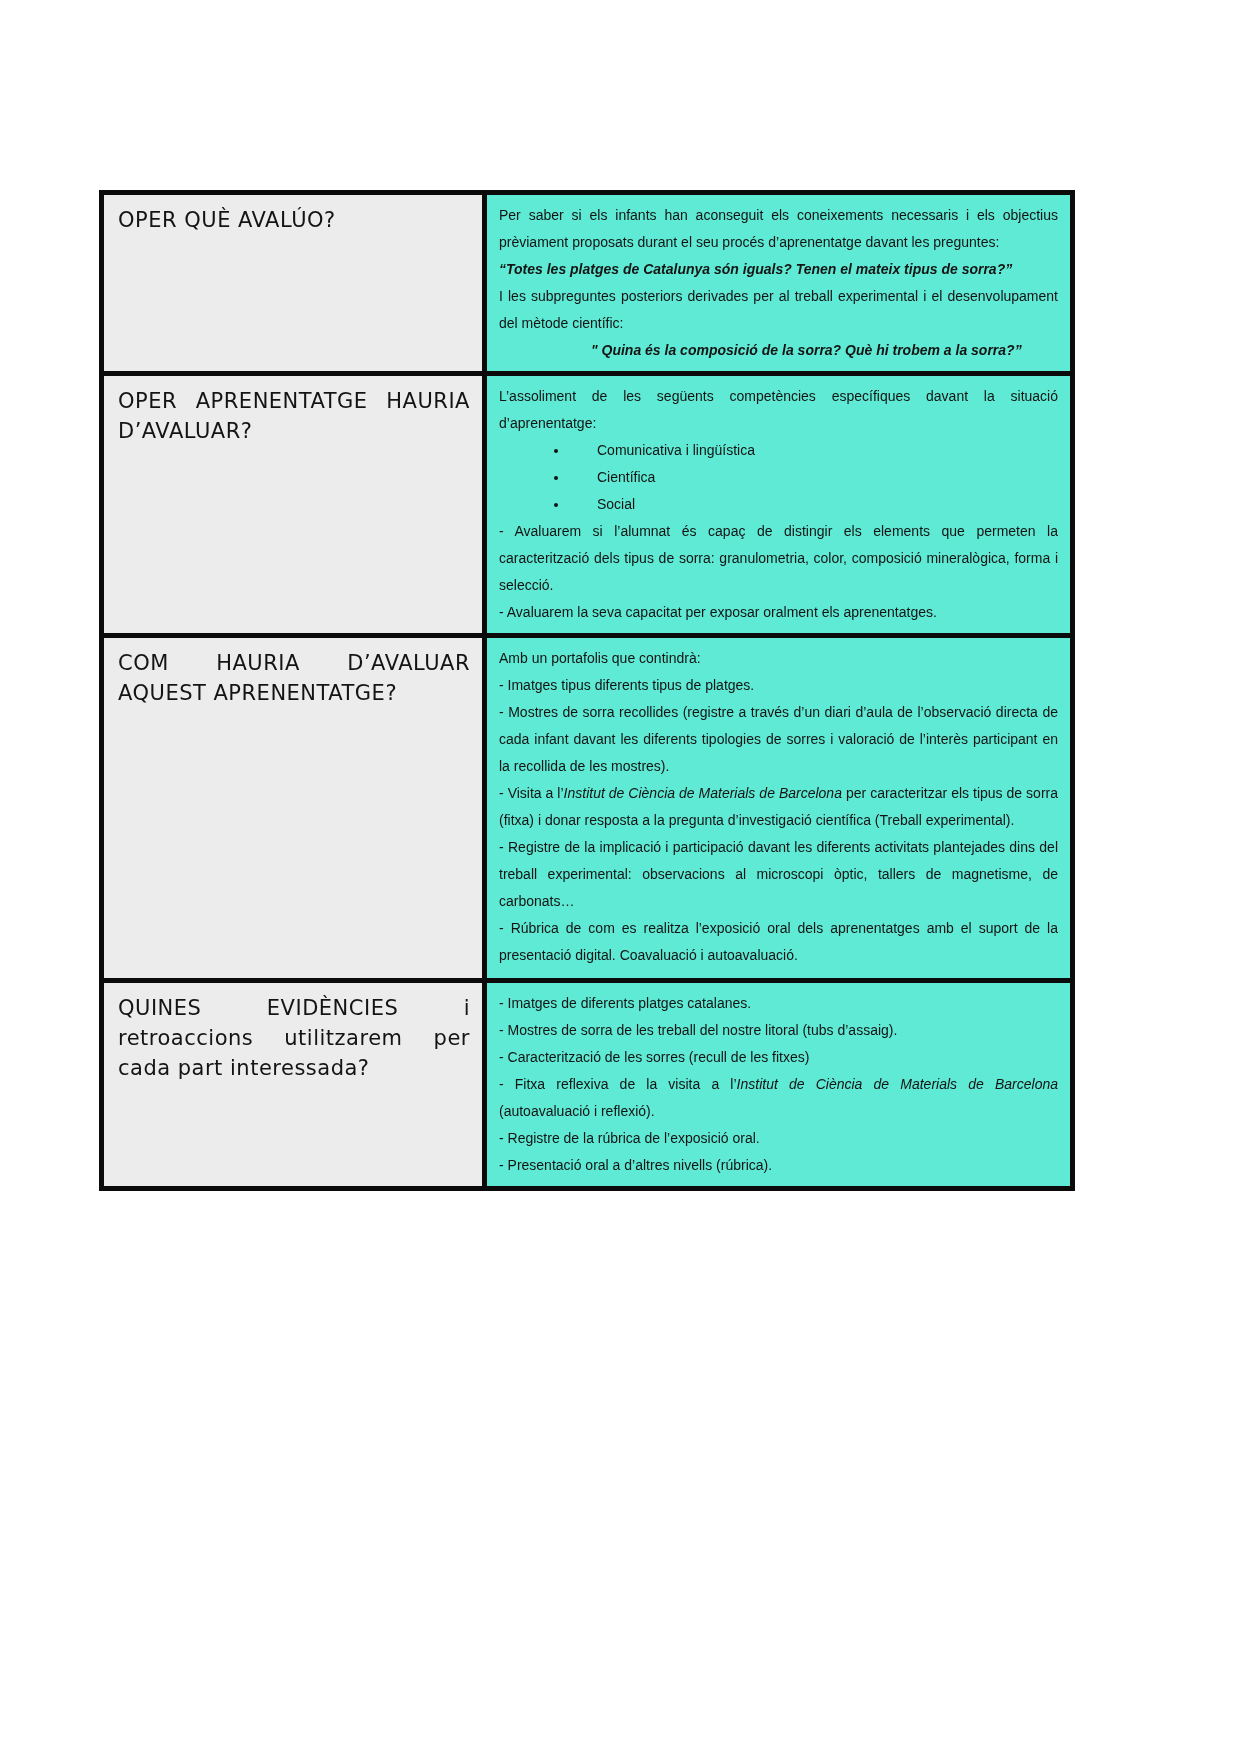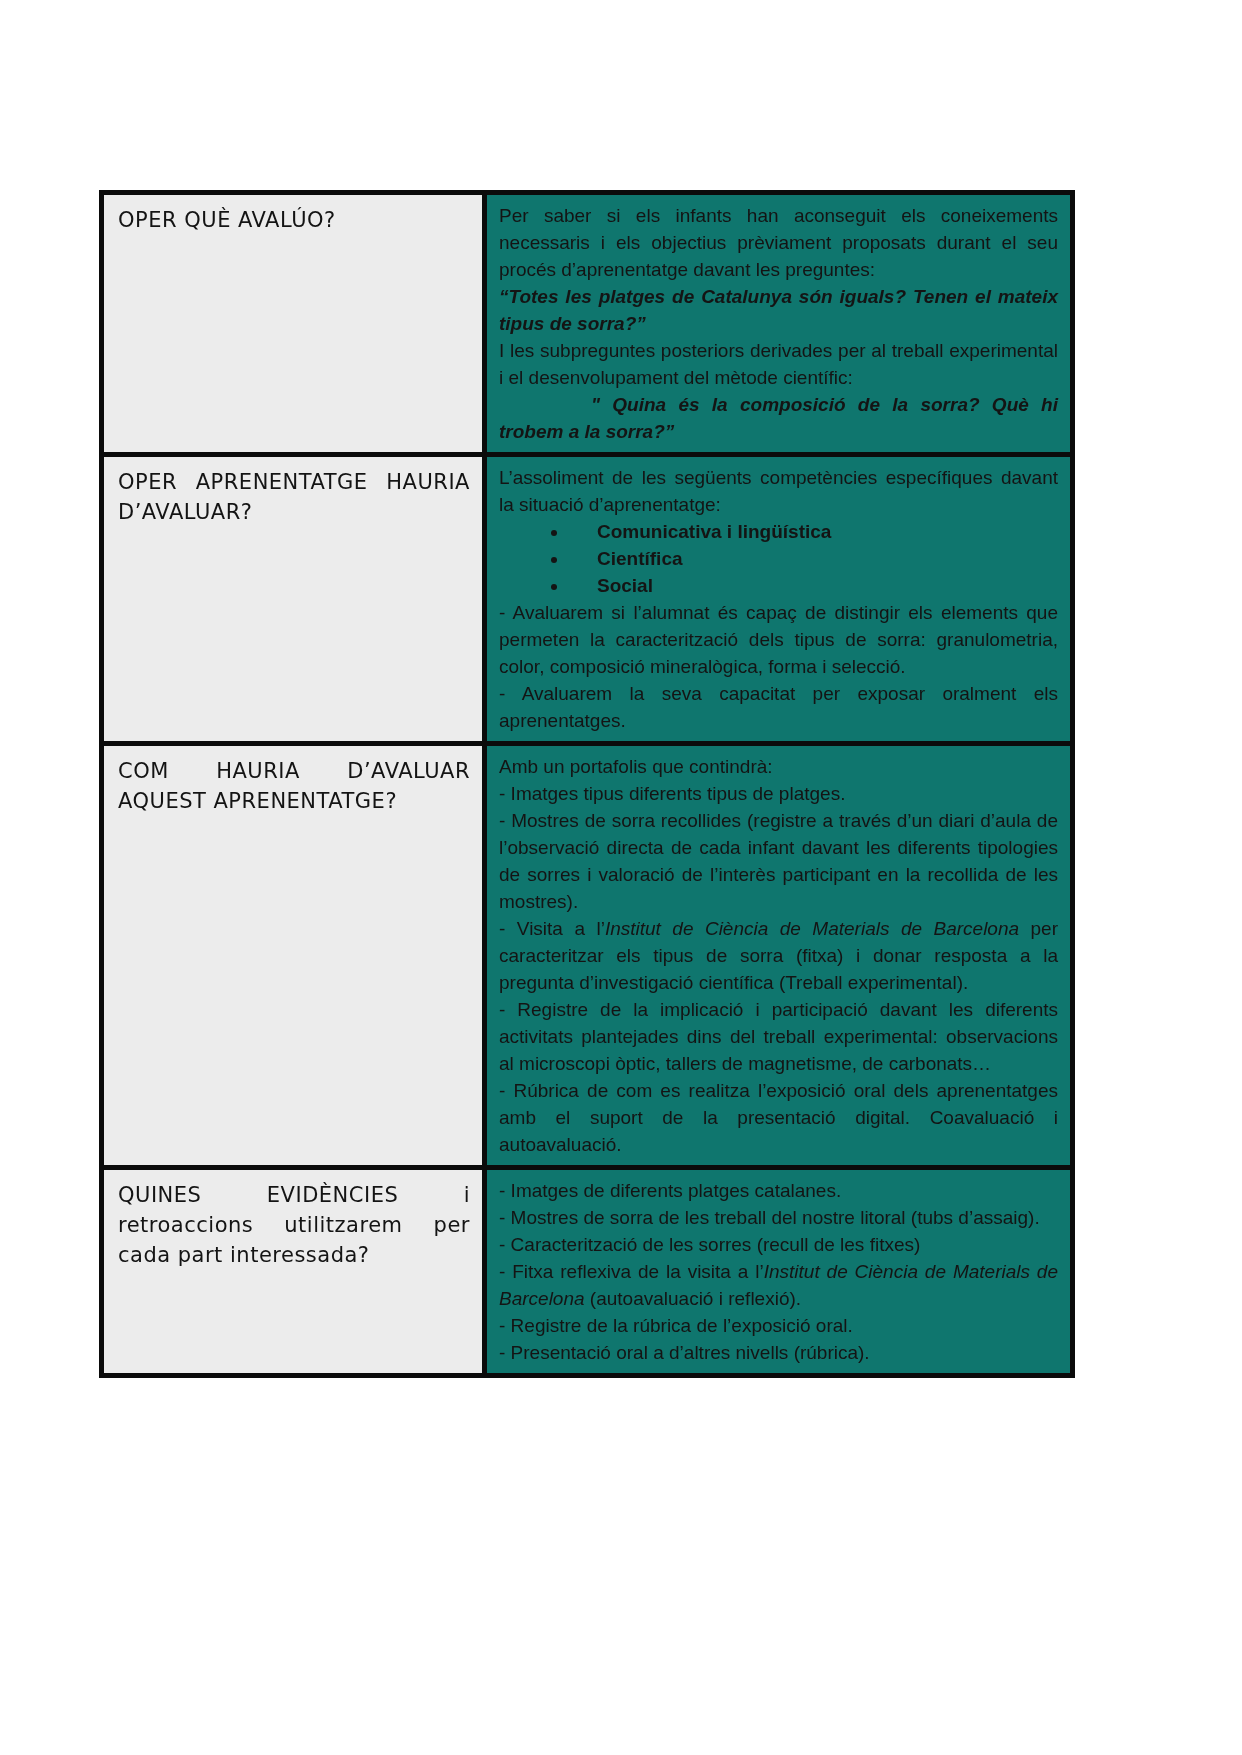--- a/index.html
+++ b/index.html
@@ -32,44 +32,43 @@
     width: 352px;
     background: #ececec;
     font-family: "DejaVu Sans", "Liberation Sans", sans-serif;
     font-size: 21px;
     line-height: 30px;
     padding: 10px 12px 10px 14px;
     text-align: justify;
     letter-spacing: 0.5px;
   }
   td.acell {
-    background: #0f766e;
+    background: #5eead4;
     font-family: "Liberation Sans", sans-serif;
-    font-size: 19px;
+    font-size: 14px;
     line-height: 27px;
     padding: 7px 12px 7px 12px;
     text-align: justify;
   }
   .acell p {
     margin: 0;
   }
   p.quote {
     font-weight: bold;
     font-style: italic;
   }
   p.quote-indent {
     font-weight: bold;
     font-style: italic;
     text-indent: 92px;
   }
   ul.bullets {
     margin: 0;
     padding-left: 70px;
     list-style: disc;
-    font-weight: bold;
   }
   ul.bullets li {
     padding-left: 28px;
   }
   .italic-seg {
     font-style: italic;
   }
   tr.r1 { height: 178px; }
   tr.r2 { height: 252px; }
   tr.r3 { height: 345px; }

